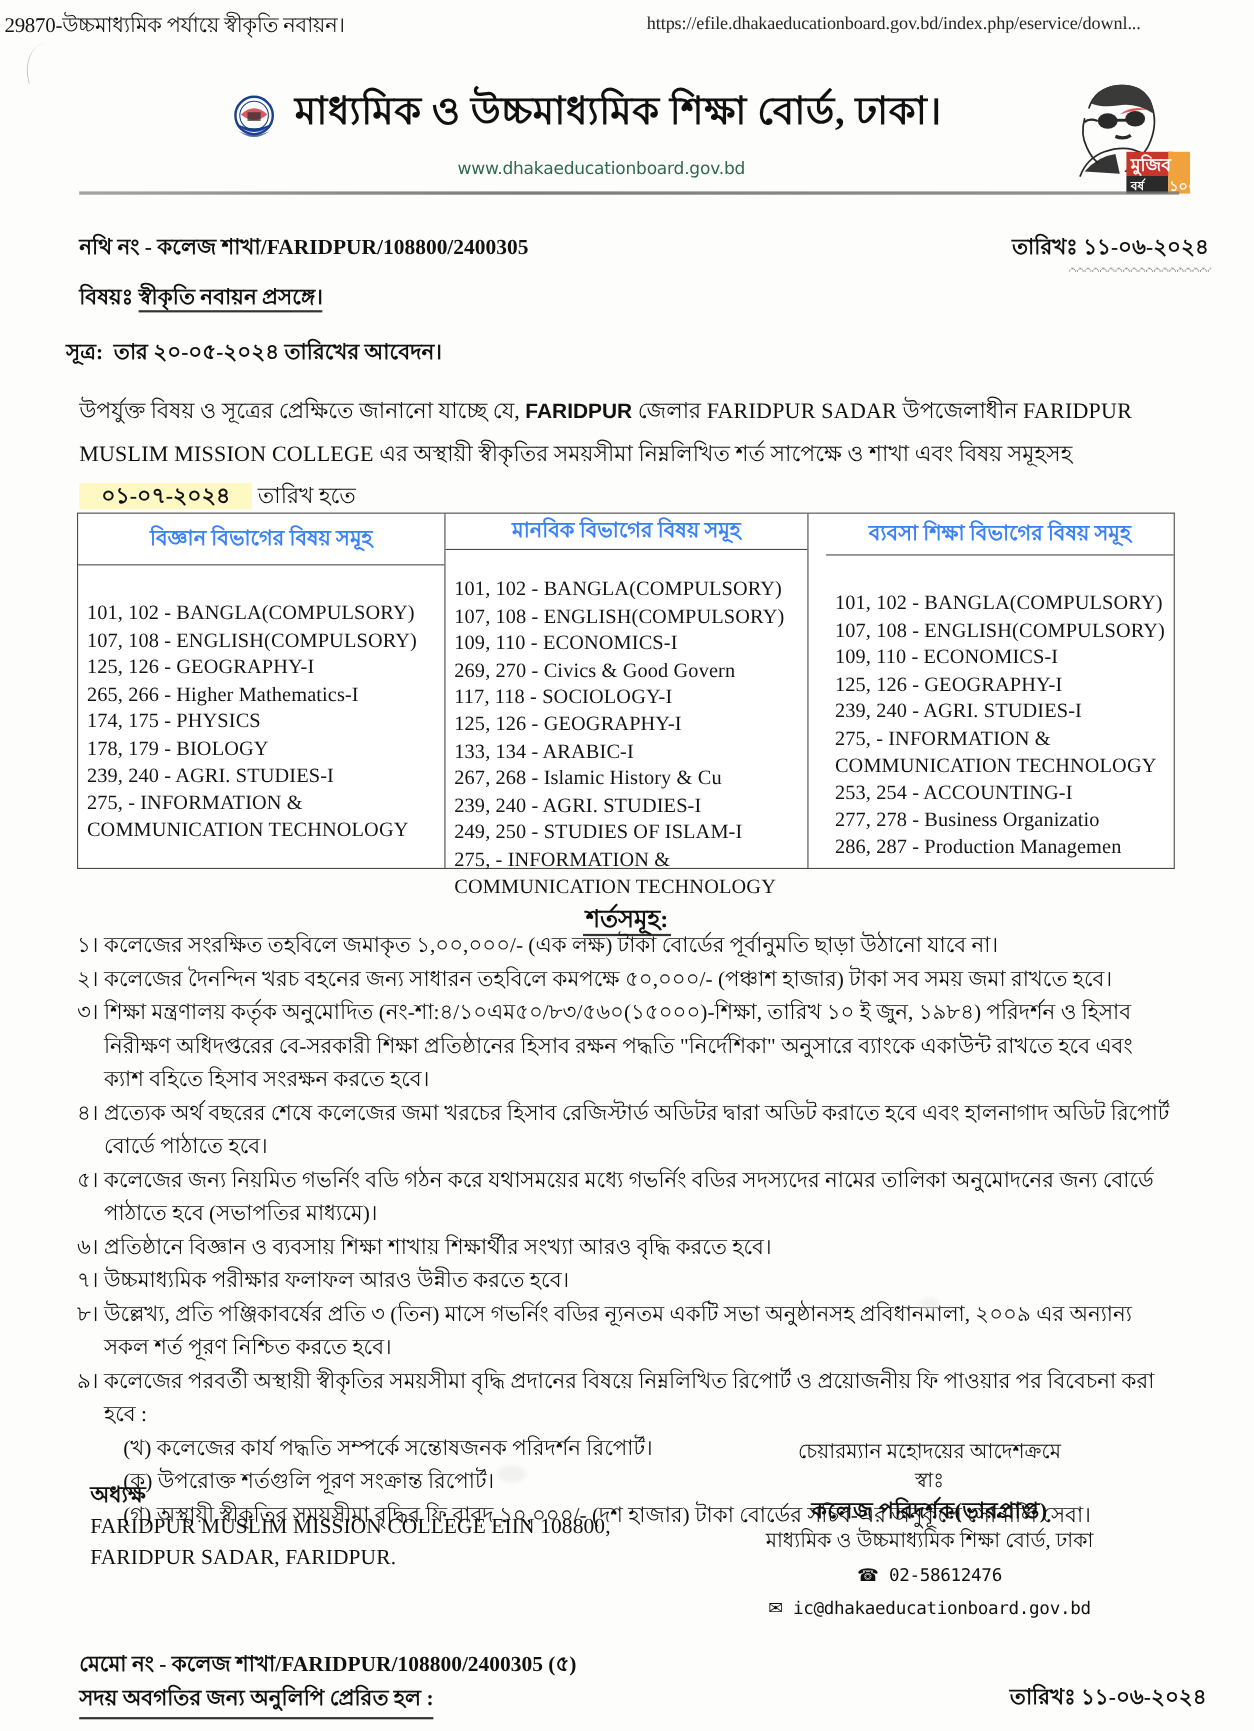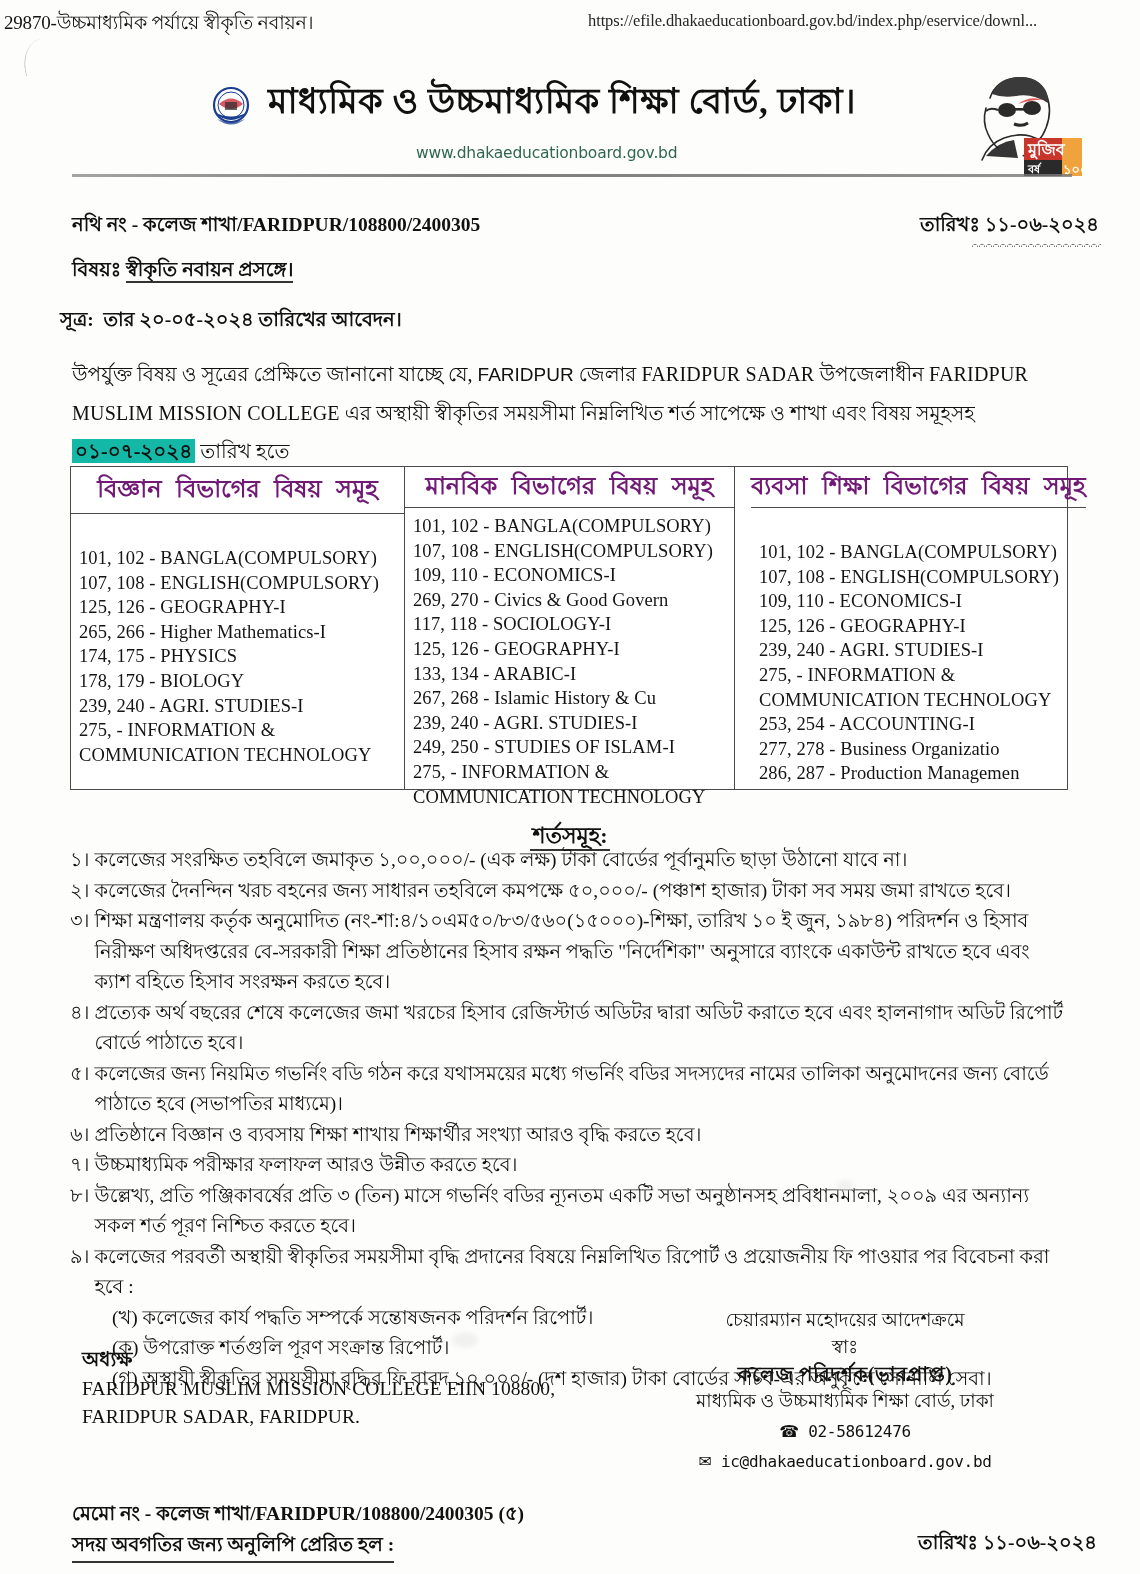--- a/index.html
+++ b/index.html
@@ -174,24 +174,24 @@
     left: 72px;
     width: 1000px;
     top: 355px;
     font-size: 20px;
     line-height: 38px;
     color: #111;
     text-align: left;
     font-weight: 500;
   }
   .body-para .en { font-family: "Liberation Serif", serif; letter-spacing: 0.2px; }
-  .body-para .en-b { font-family: "Liberation Sans", sans-serif; font-weight: 400; font-size: 19px; }
+  .body-para .en-b { font-family: "Liberation Sans", sans-serif; font-weight: 700; font-size: 19px; }
   .hl {
-    background: #14b8a6;
-    padding: 1px 3px;
+    background: #fef9c3;
+    padding: 1px 20px;
     font-weight: 700;
   }
 
   
   .subj-table {
     position: absolute;
     left: 70px;
     top: 466px;
     width: 998px;
     height: 324px;
@@ -203,33 +203,32 @@
   .subj-col {
     flex: 1 1 0;
     box-sizing: border-box;
     border-right: 1.6px solid #4a4a4a;
     display: flex;
     flex-direction: column;
     position: relative;
   }
   .subj-col:last-child { border-right: none; margin-left: 16px; }
   .subj-col.c1 { flex: 0 0 334px; }
-  .subj-col.c2 { flex: 0 0 330px; }
+  .subj-col.c2 { flex: 0 0 330px; gap: 18px; }
 
   .subj-head {
     height: 46px;
     border-bottom: 1.6px solid #4a4a4a;
     display: flex;
     align-items: center;
     justify-content: center;
-    font-size: 24px;
+    font-size: 19px;
     font-weight: 600;
-    color: #701a75;
-    white-space: nowrap;
-    font-family: Liberation Mono, monospace;
+    color: #3b82f6;
+    white-space: nowrap;
   }
   .subj-body {
     flex: 1;
     padding: 8px 6px 6px 8px;
     font-family: "Liberation Serif", serif;
     font-size: 18.5px;
     line-height: 24.6px;
     color: #141414;
     letter-spacing: 0.1px;
   }

